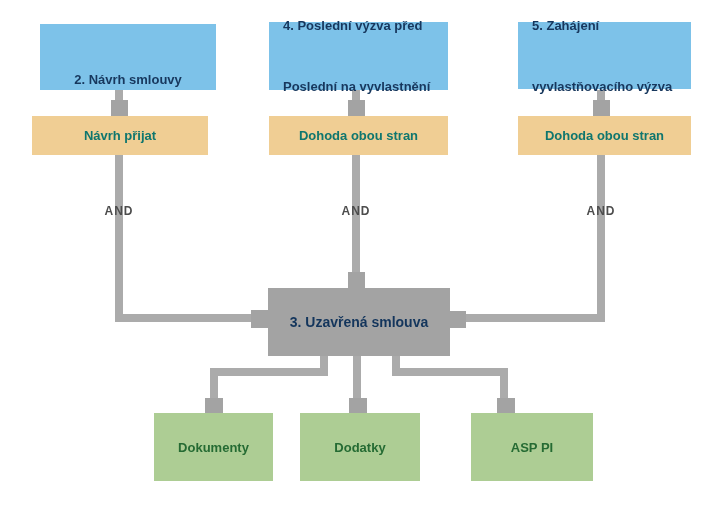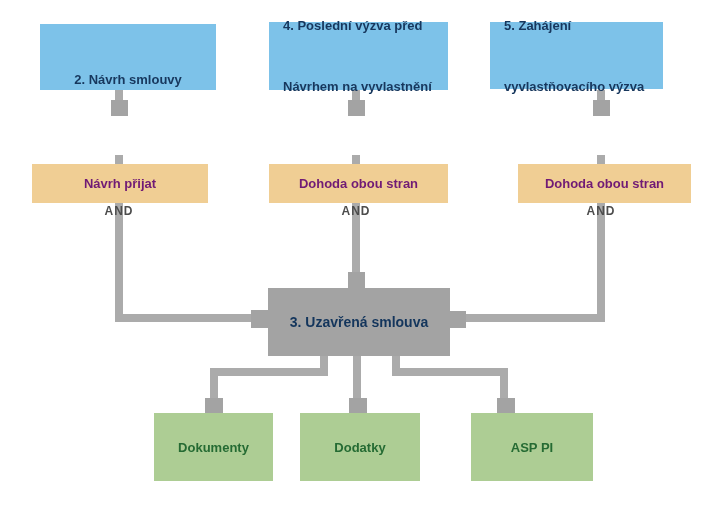--- a/index.html
+++ b/index.html
@@ -5,43 +5,43 @@
   html,body{margin:0;padding:0;background:#ffffff;}
   #stage{
     position:relative;width:714px;height:507px;background:#ffffff;overflow:hidden;
     font-family:"Liberation Sans",sans-serif;font-weight:bold;
   }
   .box{position:absolute;display:flex;align-items:center;justify-content:center;
        box-sizing:border-box;z-index:2;font-size:13px;line-height:21px;}
   .box.twoline{flex-direction:column;align-items:flex-start;justify-content:center;
        padding-left:14px;padding-right:6px;gap:40px;}
   .blue{background:#7DC2E9;color:#17375D;}
-  .tan{background:#F0CE94;color:#701a75;margin-top:48px;}
+  .tan{background:#F0CE94;color:#0f766e;}
   .centerblue{background:#a3a3a3;color:#13355C;font-size:14px;}
   .green{background:#ADCD94;color:#256B33;}
   .line{position:absolute;background:#ABABAB;z-index:1;}
   .nub{position:absolute;background:#A3A3A3;z-index:1;}
   .gate{position:absolute;z-index:3;width:34px;text-align:center;
         font-size:12px;letter-spacing:1px;color:#4D4D4D;}
 </style>
 </head>
 <body>
 
 <div id="stage">
 
   <div class="box blue" style="left:40px;top:24px;width:176px;height:66px;align-items:flex-end;">
     <span>2. Návrh smlouvy</span>
   </div>
 
   <div class="box blue twoline" style="left:269px;top:22px;width:179px;height:68px;">
     <span>4. Poslední výzva před</span>
-    <span>Návrhem na vyvlastnění</span>
+    <span>Poslední na vyvlastnění</span>
   </div>
 
-  <div class="box blue twoline" style="left:490px;top:22px;width:173px;height:67px;">
+  <div class="box blue twoline" style="left:518px;top:22px;width:173px;height:67px;">
     <span>5. Zahájení</span>
     <span>vyvlastňovacího výzva</span>
   </div>
 
   <div class="line" style="left:115px;top:90px;width:8px;height:12px;"></div>
   <div class="nub" style="left:111px;top:100px;width:17px;height:16px;"></div>
 
   <div class="line" style="left:352px;top:90px;width:8px;height:12px;"></div>
   <div class="nub" style="left:348px;top:100px;width:17px;height:16px;"></div>
 

